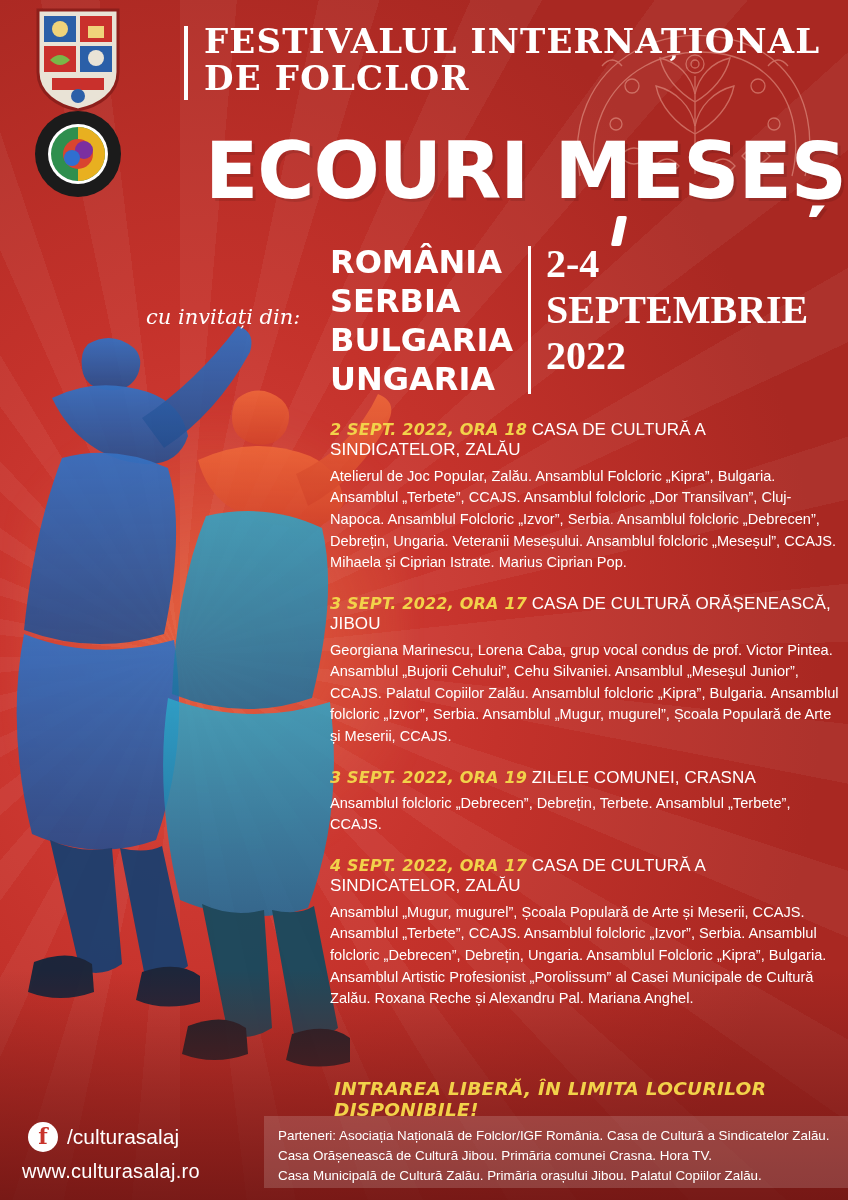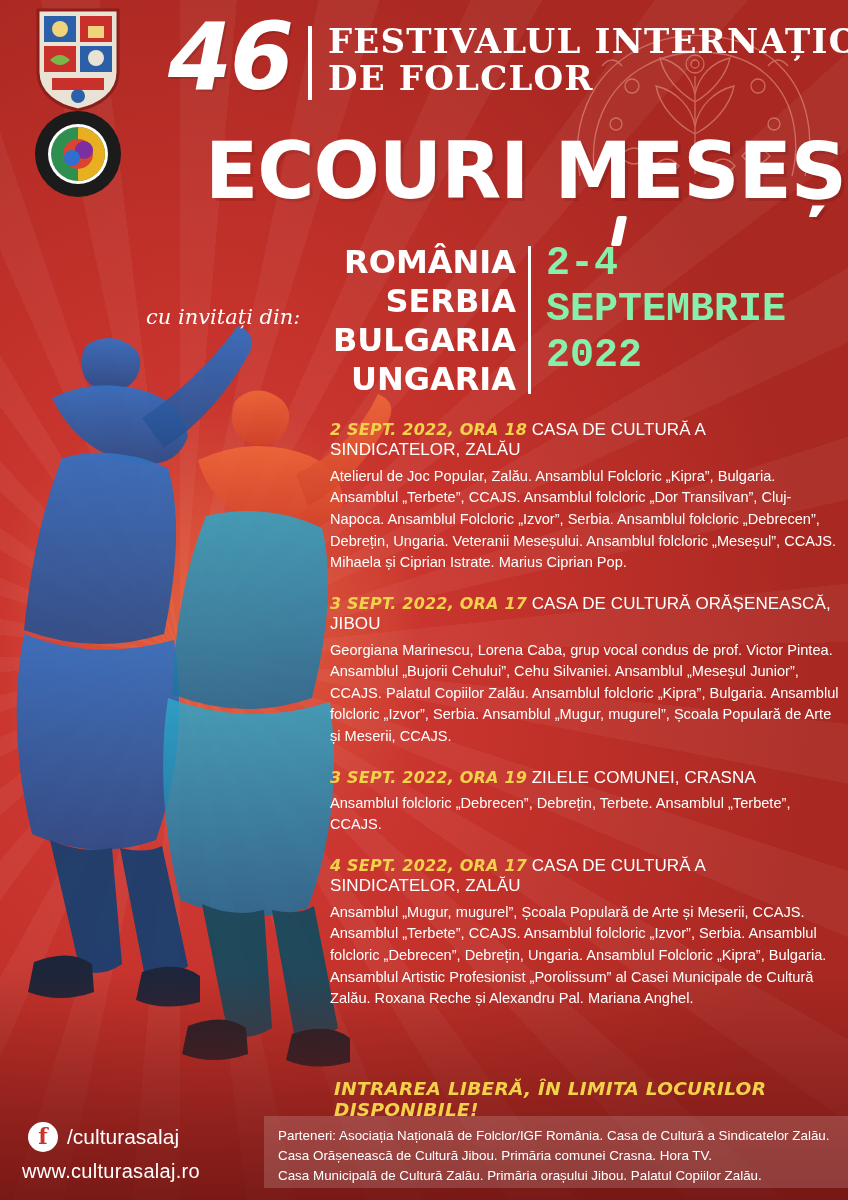--- a/index.html
+++ b/index.html
@@ -172,40 +172,39 @@
   }
   .countries {
     position: absolute;
     left: 330px;
     top: 243px;
     font-family: "DejaVu Sans", sans-serif;
     font-weight: 700;
     font-size: 32px;
     line-height: 1.22;
     color: #ffffff;
-    text-align: right;
     width: 186px;
   }
   .divider-v {
     position: absolute;
     left: 528px;
     top: 246px;
     width: 3px;
     height: 148px;
     background: #ffffff;
   }
   .dates {
     position: absolute;
     left: 546px;
     top: 241px;
-    font-family: Liberation Mono, monospace;
+    font-family: Liberation Serif, serif;
     font-weight: 700;
     font-size: 40px;
     line-height: 1.15;
-    color: #86efac;
+    color: #ffffff;
   }
 
   
   .program {
     position: absolute;
     left: 330px;
     top: 420px;
     width: 510px;
   }
   .evt { margin-bottom: 20px; }
@@ -397,21 +396,20 @@
       <path d="M196,778 q36,-14 58,2 l2,26 q-34,12 -66,0z" fill="#11222c"></path>
       <path d="M300,786 q36,-12 58,4 l0,24 q-36,10 -64,-2z" fill="#11222c"></path>
       <path d="M304,226 q58,-28 82,-80 q20,8 10,28 q-28,56 -80,84z" fill="url(#gOrange)"></path>
     </g>
   </svg>
 
   <div class="bottom-shade"></div>
 
   <div class="header">
     <div class="hdr-row">
-      <div class="big46">46</div>
       <div class="vbar"></div>
       <div class="hdr-lines">
         <div class="hdr-l1">FESTIVALUL INTERNAȚIONAL</div>
         <div class="hdr-l2">DE FOLCLOR</div>
       </div>
     </div>
   </div>
 
   <div class="title-main">ECOURI MESEȘENE</div>
   <div class="title-accent"></div>

